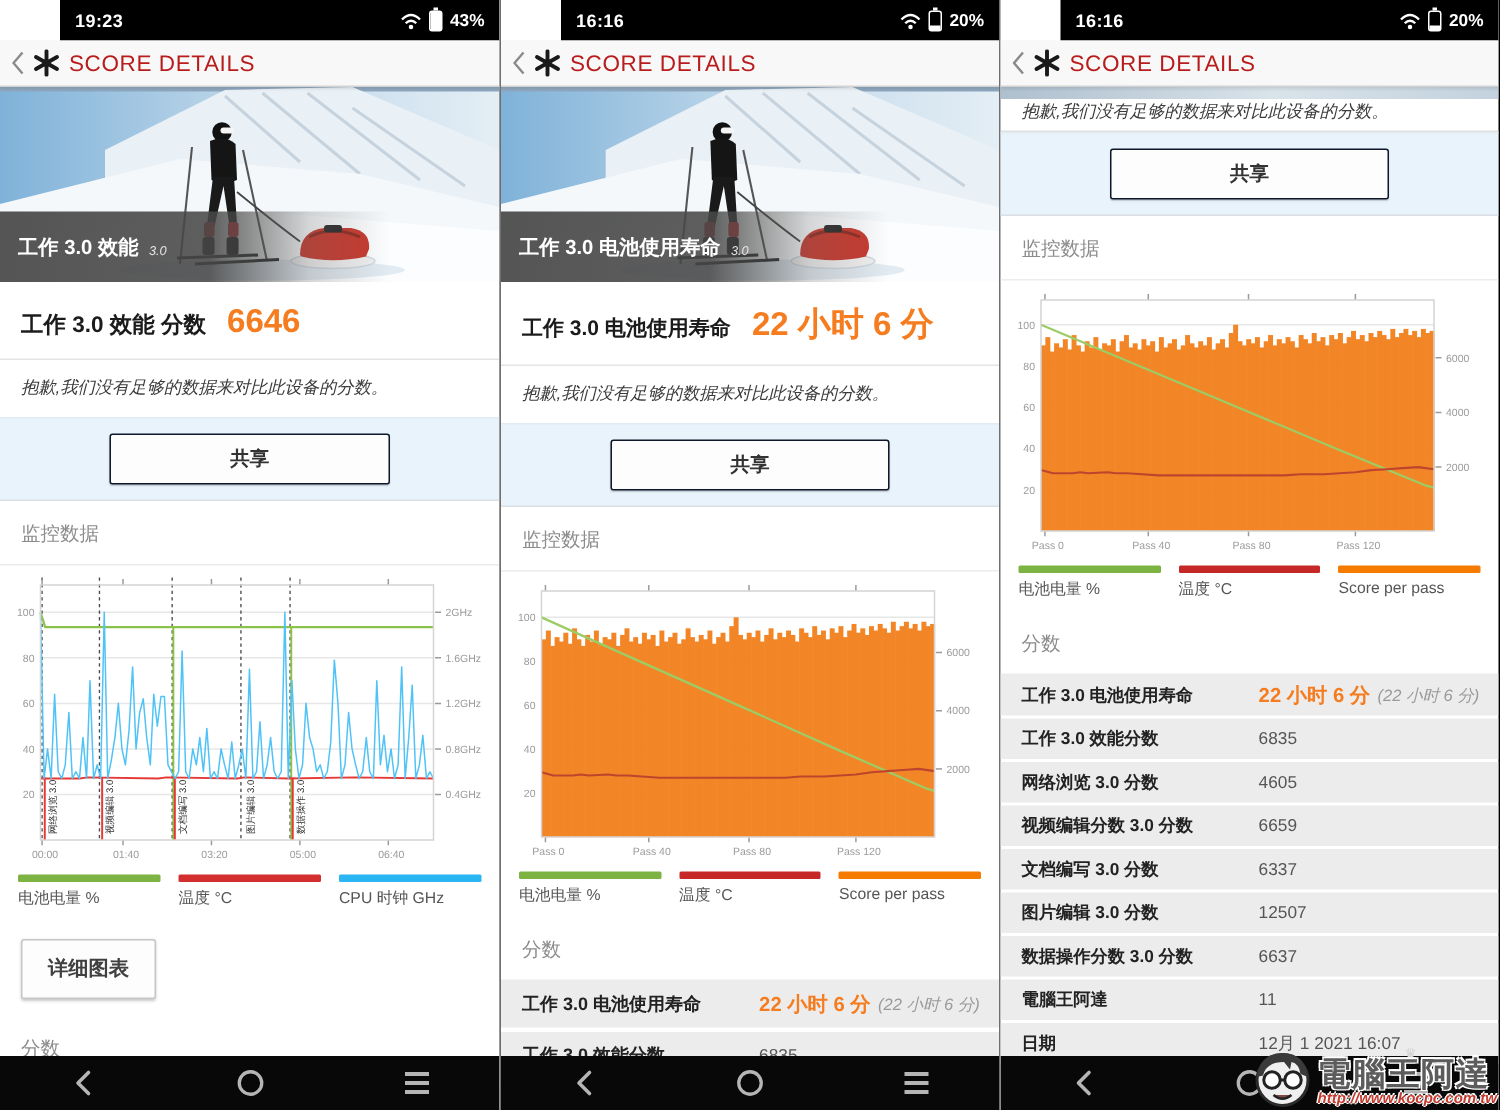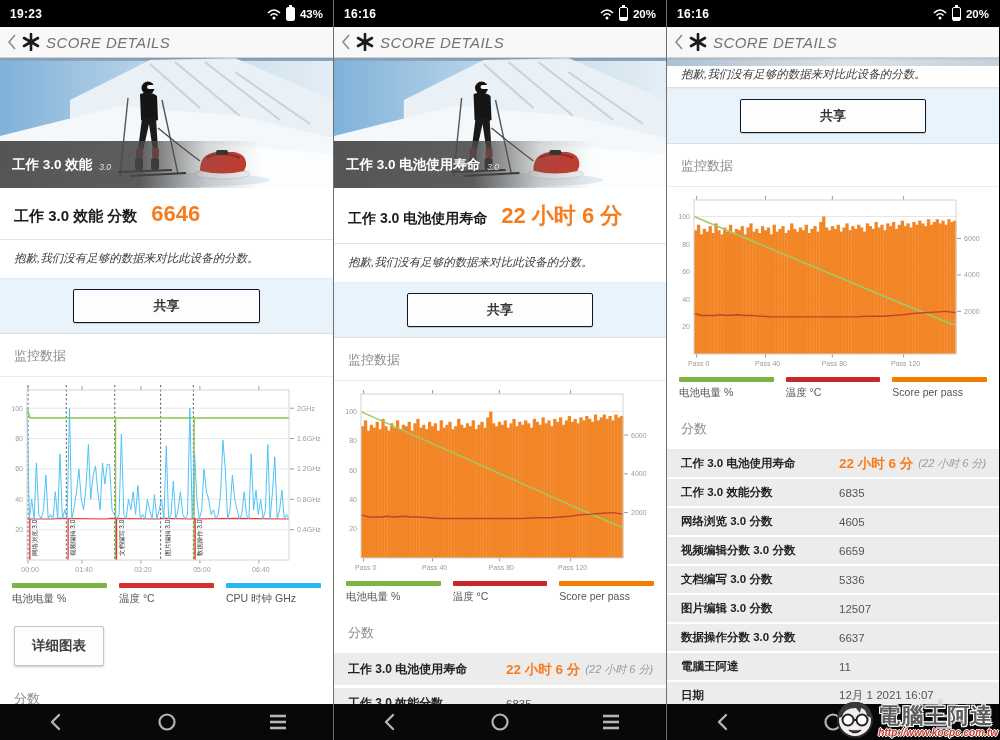--- a/index.html
+++ b/index.html
@@ -4,31 +4,31 @@
 <style>
   * { margin:0; padding:0; box-sizing:border-box; }
   html,body { background:#222; }
   body { font-family:"Liberation Sans","DejaVu Sans",sans-serif; }
   .screen { width:1000px; height:740px; display:flex; background:#000; position:relative; overflow:hidden; }
   .panel { width:333px; height:740px; background:#fff; position:relative; overflow:hidden; }
   .panel + .panel { border-left:1px solid #6f6f6f; }
   .panel:last-child { width:334px; }
 
   
-  .statusbar { height:27px; background:#000; color:#fff; display:flex; align-items:center; padding:0 10px; }
+  .statusbar { height:27px; background:#000; color:#fff; display:flex; align-items:center; padding:0 10px;margin-left:40px; }
   .sb-time { font-size:12px; font-weight:bold; letter-spacing:.3px; }
   .sb-right { margin-left:auto; display:flex; align-items:center; gap:5px; }
   .sb-pct { font-size:11.5px; font-weight:bold; }
   .batt { width:9px; height:14px; border:1px solid #fff; border-radius:2px; position:relative; }
   .batt:before { content:""; position:absolute; top:-3px; left:2px; width:3px; height:2px; background:#fff; }
   .batt-fill { position:absolute; bottom:0; left:0; right:0; background:#fff; height:0%; }
 
   
   .appbar { height:31px; background:#f8f8f8; border-bottom:1px solid #d2d2d2; box-shadow:0 1px 2px rgba(0,0,0,.10); display:flex; align-items:center; padding:0 8px; gap:6px; position:relative; z-index:2; }
-  .appbar-title { font-size:15px; color:#737373; letter-spacing:.4px;font-style:italic; }
+  .appbar-title { font-size:15px; color:#b91c1c; letter-spacing:.4px; }
 
   
   .banner { height:130px; position:relative; overflow:hidden; }
   .banner svg.photo { width:100%; height:100%; display:block; }
   .banner-band { position:absolute; left:0; bottom:0; height:47px; width:100%; display:flex; align-items:center; padding:0 12px;
     background:linear-gradient(90deg, rgba(72,72,72,.93) 0%, rgba(72,72,72,.88) 42%, rgba(100,100,100,.25) 62%, rgba(0,0,0,0) 78%); }
   .banner-title { color:#fff; font-size:13.5px; font-weight:bold; }
   .banner-ver { color:#e3e3e3; font-size:8.5px; font-style:italic; margin-left:7px; margin-top:4px; }
 
   .scoreline { padding:13px 14px 12px; display:flex; align-items:baseline; gap:14px; border-bottom:1px solid #e4e4e4; }
@@ -696,21 +696,21 @@
         </div>
 
         <div class="srow">
           <span class="srow-label">视频编辑分数 3.0 分数</span>
           <span class="srow-value">6659</span>
           <span class="srow-note"></span>
         </div>
 
         <div class="srow">
           <span class="srow-label">文档编写 3.0 分数</span>
-          <span class="srow-value">5336</span>
+          <span class="srow-value">6337</span>
           <span class="srow-note"></span>
         </div>
 
         <div class="srow">
           <span class="srow-label">图片编辑 3.0 分数</span>
           <span class="srow-value">12507</span>
           <span class="srow-note"></span>
         </div>
 
         <div class="srow">

